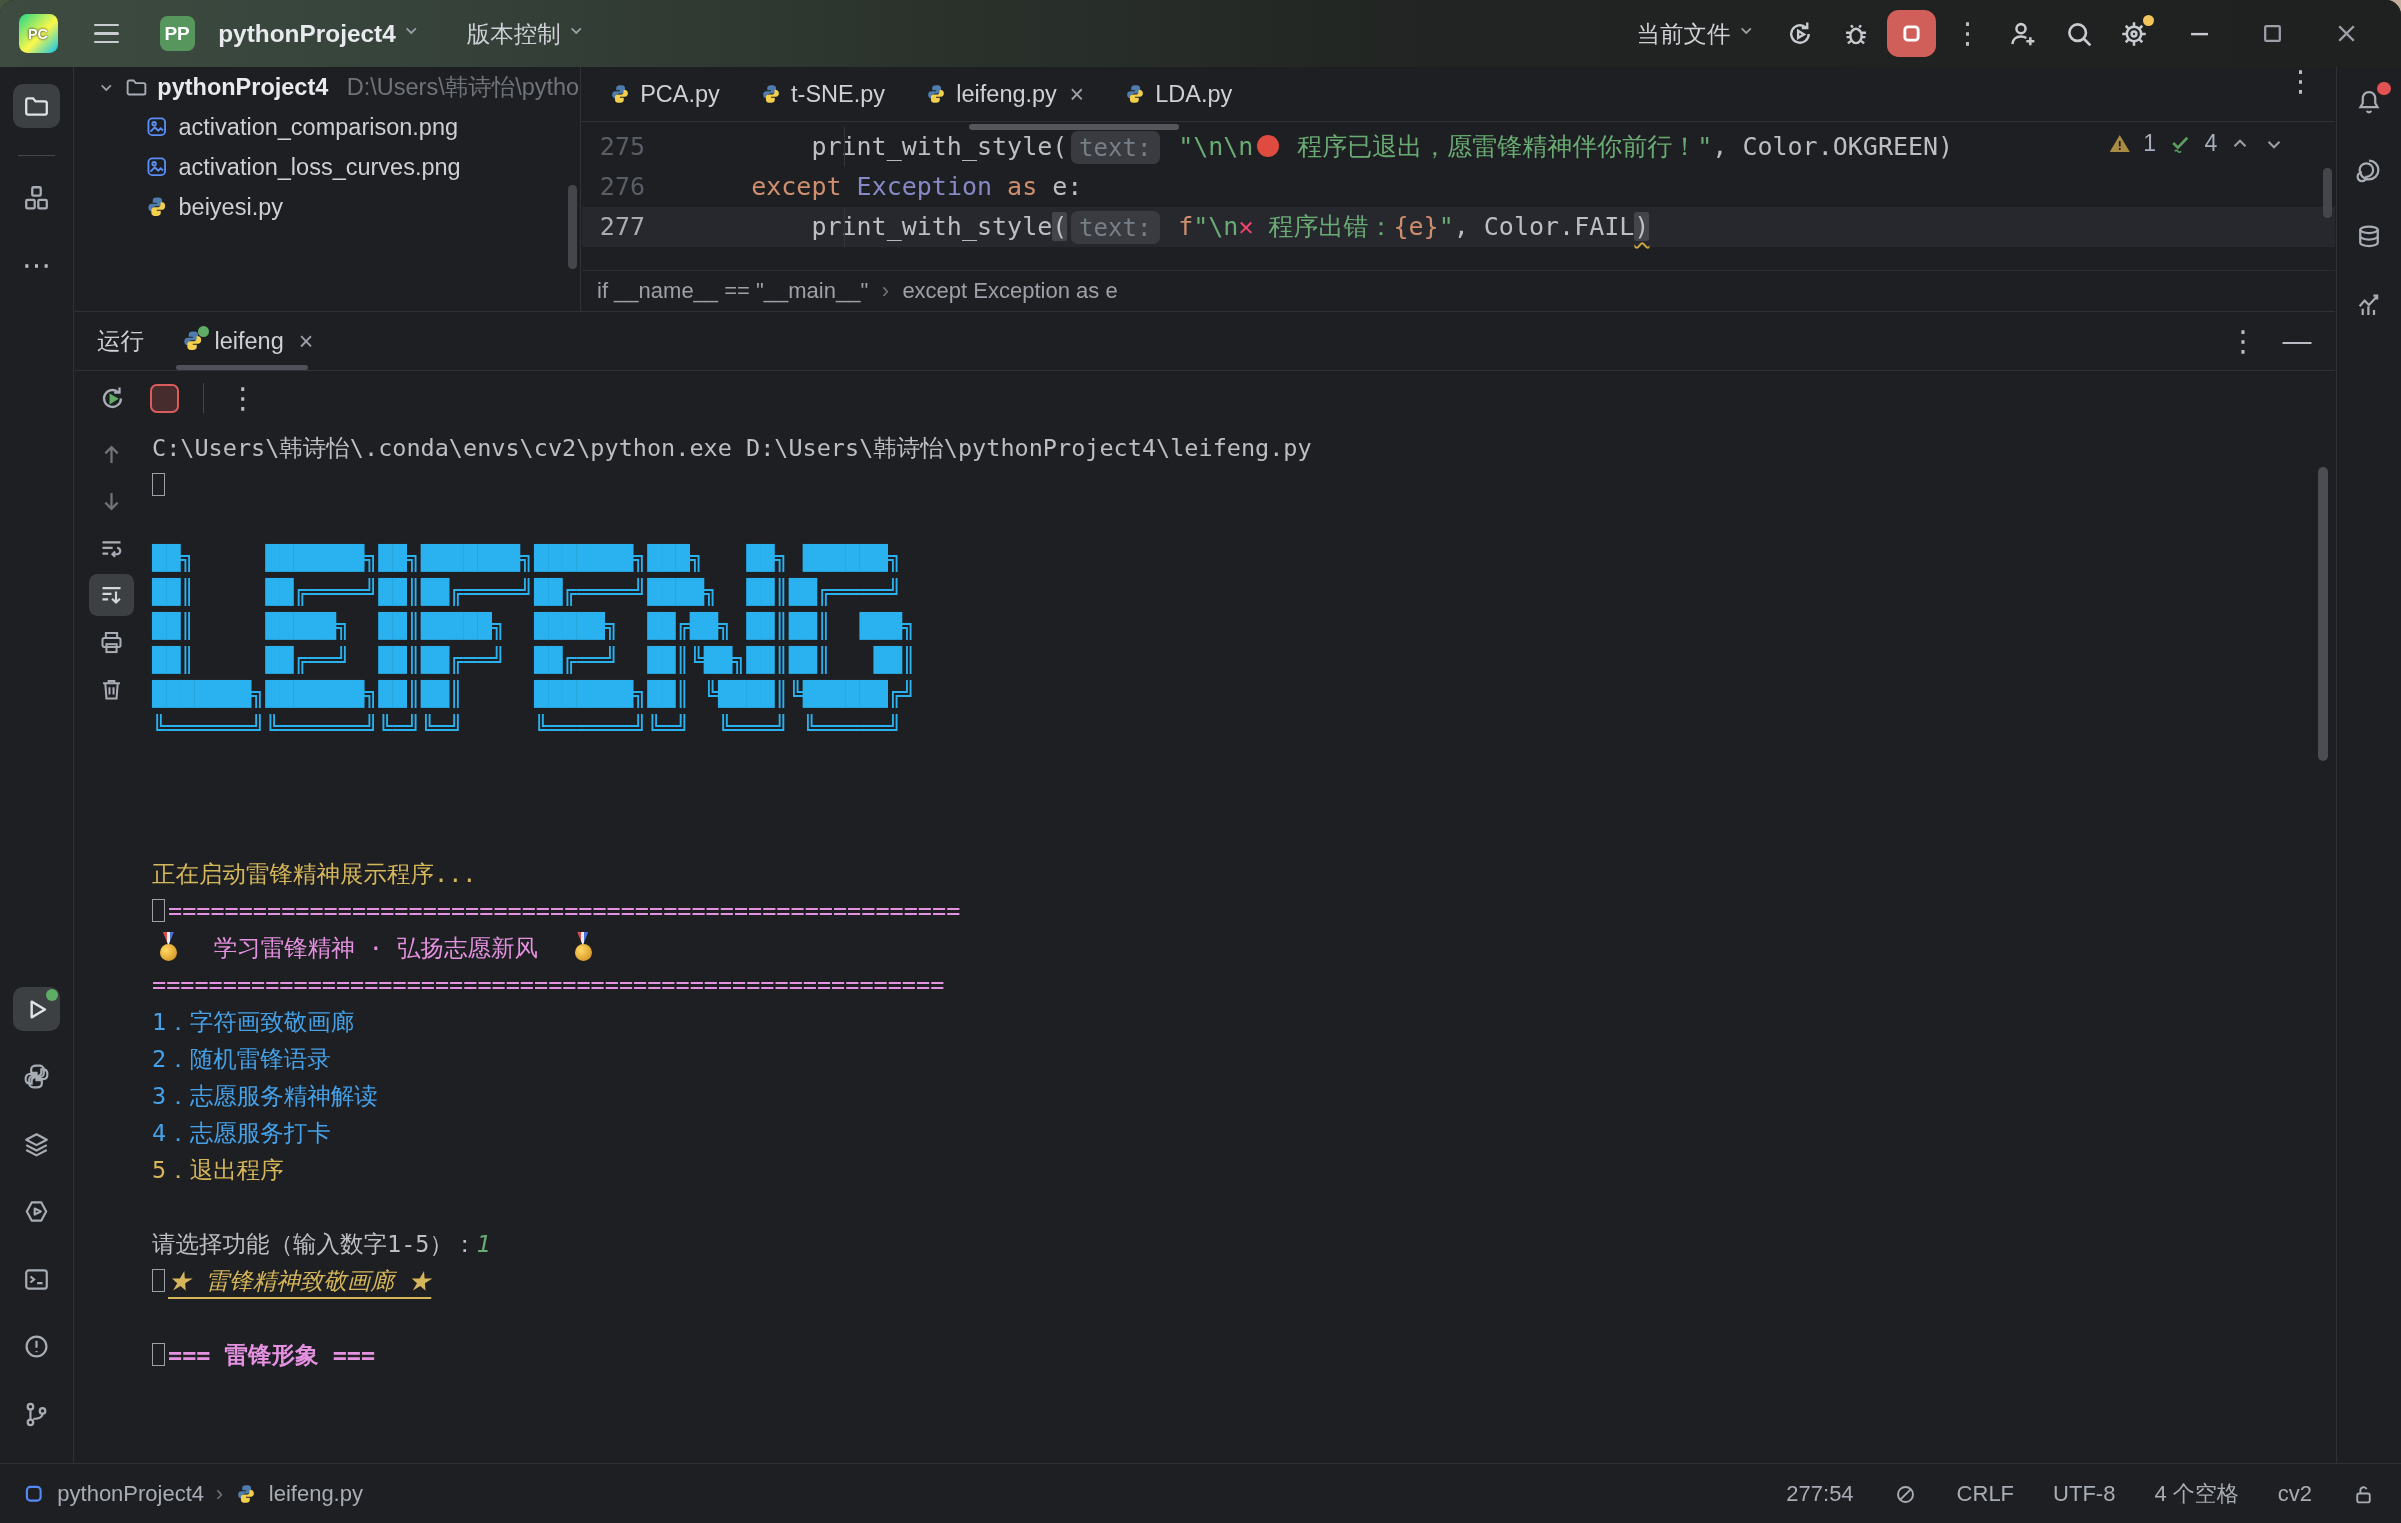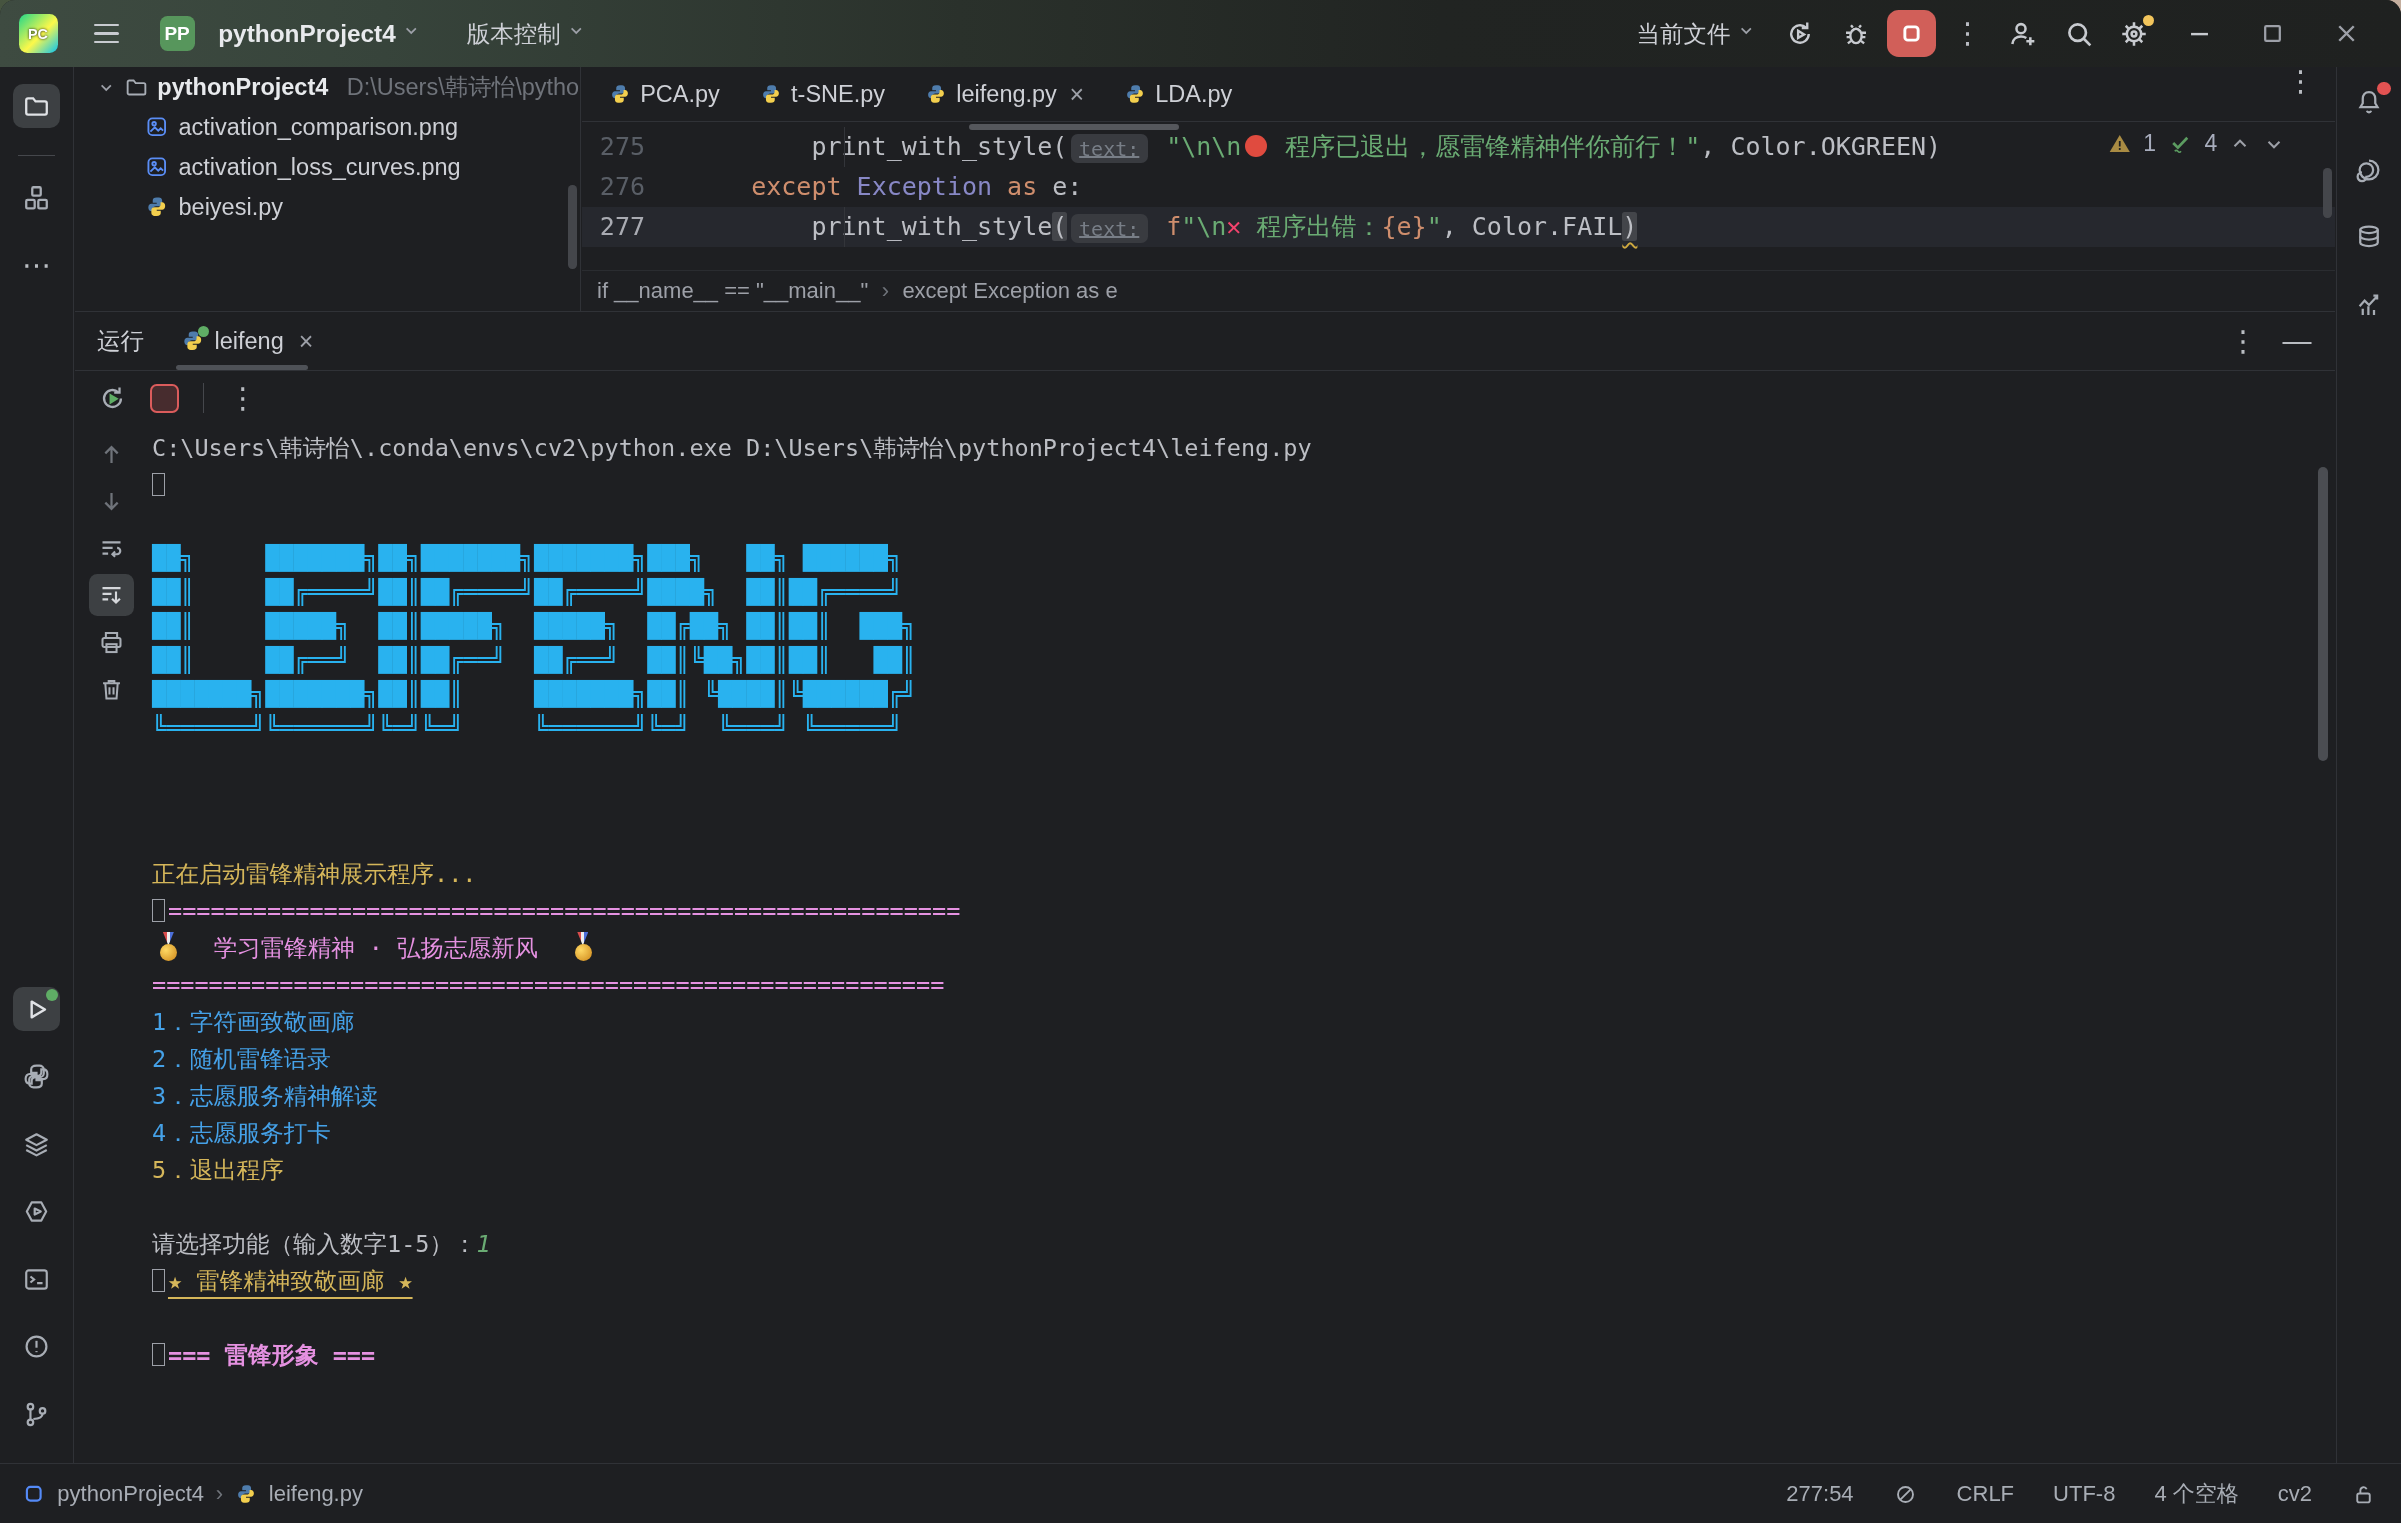--- a/index.html
+++ b/index.html
@@ -74,21 +74,21 @@
   .hthumb { position:absolute; left:387px; top:1.7px; width:210px; height:6.7px; background:#55575c; border-radius:3.4px; }
   .code-line { display:flex; height:40px; line-height:40px; white-space:pre; }
   .code-line.current { background:#26282e; }
   .gutter { width:92px; flex:0 0 92px; text-align:right; padding-right:29px; color:#595e66; }
   .code-line.current .gutter { color:#a9abb2; }
   .codetext { padding-left:17px; color:#bcbec4; position:relative; }
   .tok-k { color:#cf8e6d; }
   .tok-cls { color:#8888c6; }
   .tok-s { color:#6aab73; }
   .tok-brace { color:#cf8e6d; }
-  .tok-hint { background:#393b40; color:#787e87; border-radius:6.7px; font-size:20px; padding:2.5px 8.4px; margin:0 3.4px;text-decoration:underline; }
+  .tok-hint { background:#393b40; color:#787e87; border-radius:6.7px; font-size:24px; padding:2.5px 8.4px; margin:0 3.4px; }
   .paren-hl { background:#43454a; border-radius:2.5px; }
   .squig { text-decoration:underline wavy #cfa93f 1.7px; text-underline-offset:6.7px; }
   .stop-emoji { display:inline-block; width:22px; height:22px; background:#e04b3f; border-radius:50%;
     vertical-align:-1.7px; margin:0 3.4px; }
   .cross-emoji { color:#f2436d; font-weight:bold; }
   .indent-guide { position:absolute; left:170px; top:0; bottom:0; width:0.8px; background:#33353a; }
   .inspections { position:absolute; right:50px; top:8.4px; display:flex; align-items:center; gap:11.8px;
     font-size:23px; color:#a8adbd; font-family:"Liberation Sans", sans-serif; }
   .ed-vscroll { position:absolute; right:3.4px; top:46px; width:8.4px; height:50px; background:#44464b; border-radius:4.2px; }
   .breadcrumbs { height:40px; display:flex; align-items:center; gap:13.4px; padding-left:15px;
@@ -123,21 +123,21 @@
   .banner-indent { margin-left:109px; }
   .ubox { display:inline-block; width:12.6px; height:23px; border:1.7px solid #9da0a8;
     vertical-align:-2.5px; margin-right:3.4px; }
   .medal { display:inline-block; width:20px; height:29px; position:relative; vertical-align:-5px; margin:0 6.7px; }
   .medal::before { content:""; position:absolute; top:0; left:4.2px; width:11px; height:13.4px;
     background:linear-gradient(90deg,#d94c4c 0 38%,#eee 38% 62%,#4c6fd9 62% 100%);
     clip-path:polygon(0 0,100% 0,50% 100%); }
   .medal::after { content:""; position:absolute; bottom:0; left:1.7px; width:17px; height:17px;
     border-radius:50%; background:radial-gradient(circle at 35% 35%, #ffd964, #d9a register 0%, #d99a2b 75%);
     background:radial-gradient(circle at 35% 35%, #ffd964, #d99a2b 75%); }
-  .gallery { color:#d5b65a; text-decoration:underline; text-underline-offset:8.4px; text-decoration-thickness:1.7px; }
+  .gallery { color:#d5b65a; text-decoration:underline; text-underline-offset:8.4px; text-decoration-thickness:1.7px;font-style:italic; }
   .figure-hdr { color:#e591e1; font-weight:bold; }
   .console-vscroll { position:absolute; right:6.7px; top:42px; width:10px; height:294px; background:#4b4d52; border-radius:5px; }
 
   
   .statusbar { position:absolute; bottom:0; left:0; right:0; height:61px; background:#1e1f22;
     border-top:0.8px solid #303237; display:flex; align-items:center; font-size:22px; color:#a8adb5; }
   .sb-left { display:flex; align-items:center; gap:11.8px; padding-left:22px; }
   .sb-right { margin-left:auto; display:flex; align-items:center; gap:39px; padding-right:25px; }
   svg.ic { display:block; }
 </style>

